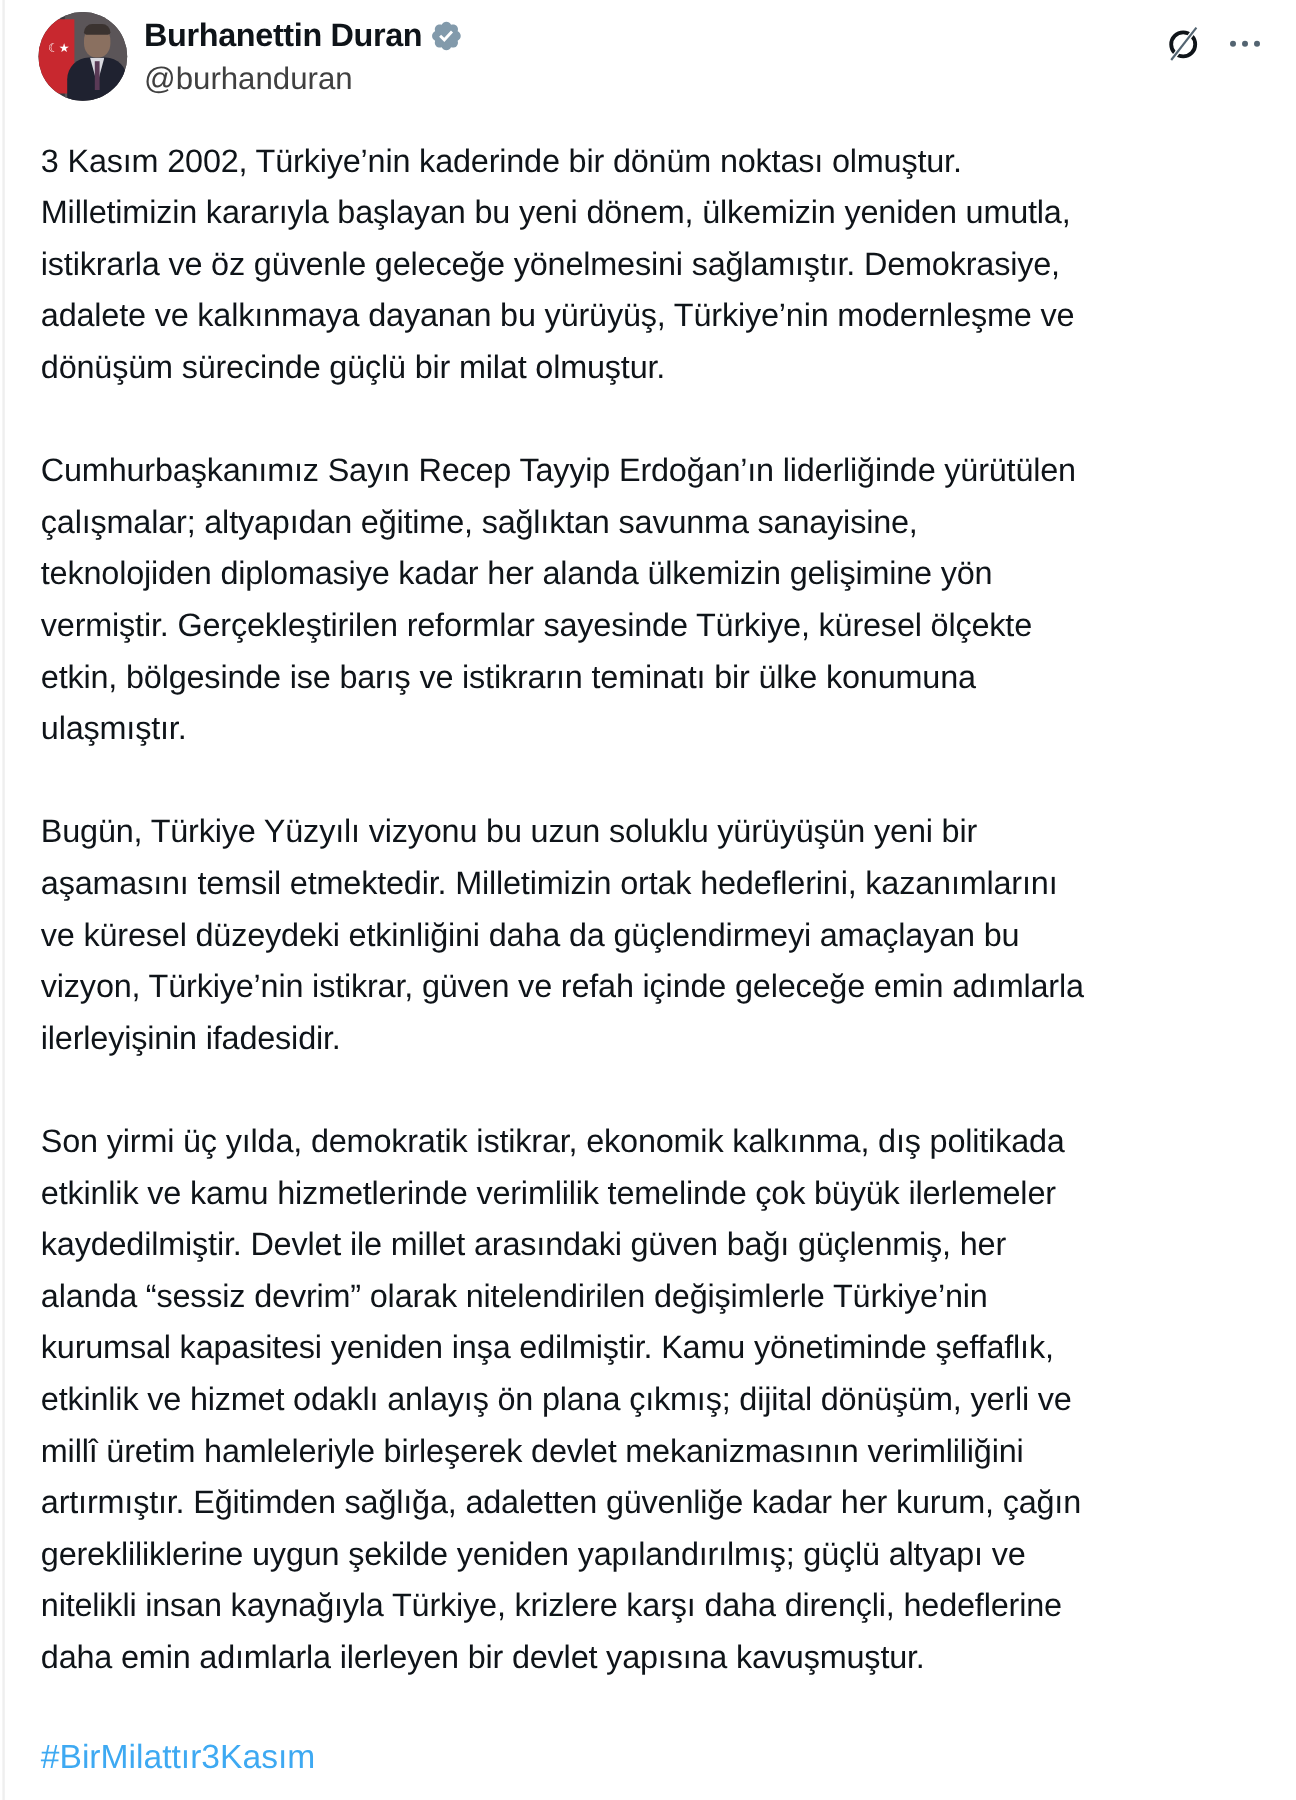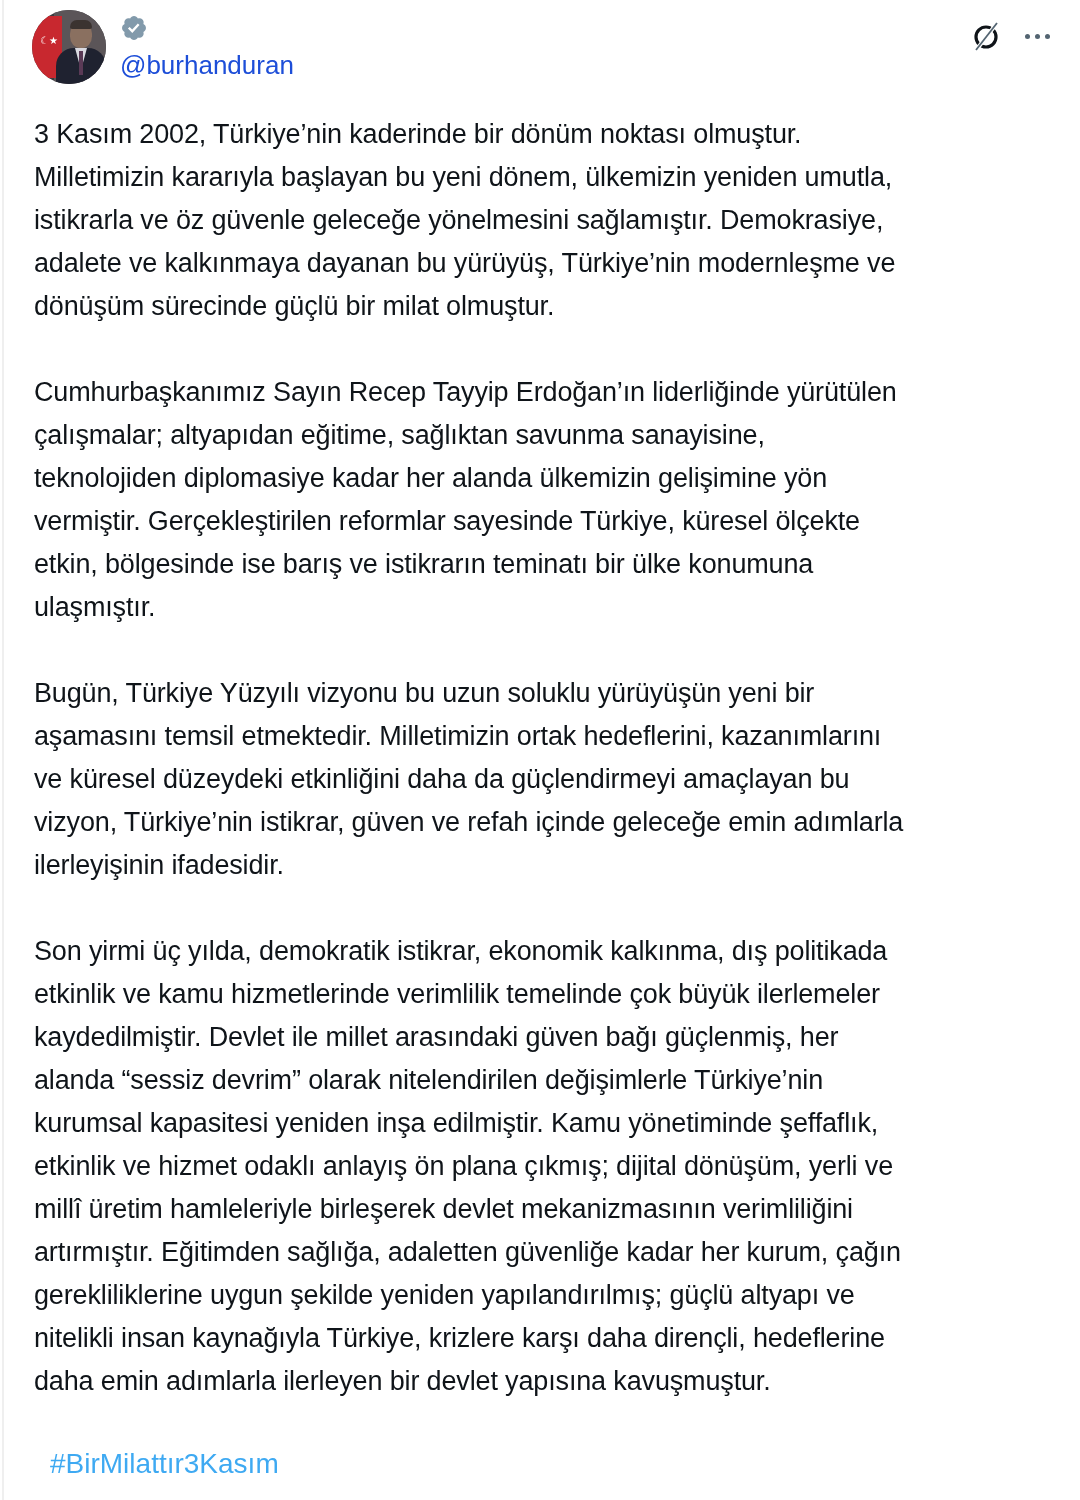--- a/index.html
+++ b/index.html
@@ -18,52 +18,53 @@
   .avatar .flag-star { position: absolute; left: 8px; top: 26px; color: #fff; font-size: 10px; line-height: 10px; }
   .avatar .wall { position: absolute; left: 22px; top: 0; width: 56px; height: 74px; background: #5b5558; }
   .avatar .head { position: absolute; left: 38px; top: 12px; width: 22px; height: 26px; border-radius: 45%; background: #8a7060; }
   .avatar .hair { position: absolute; left: 38px; top: 10px; width: 22px; height: 9px; border-radius: 10px 10px 3px 3px; background: #3b3330; }
   .avatar .suit { position: absolute; left: 24px; top: 38px; width: 50px; height: 40px; border-radius: 18px 18px 0 0; background: #1f2230; }
   .avatar .shirt { position: absolute; left: 43px; top: 38px; width: 12px; height: 22px; background: #d9d9e0; clip-path: polygon(0 0, 100% 0, 50% 100%); }
   .avatar .tie { position: absolute; left: 47px; top: 41px; width: 4px; height: 24px; background: #5a3a56; }
   .name-row { position: absolute; left: 88px; top: 4px; display: flex; align-items: center; gap: 6px; }
   .display-name { font-size: 27px; font-weight: bold; color: #0f1419; letter-spacing: -0.3px; }
   .verified { width: 28px; height: 28px; }
-  .handle { position: absolute; left: 88px; top: 40px; font-size: 26px; color: #1d4ed8; }
+  .handle { position: absolute; left: 88px; top: 40px; font-size: 26px; color: #404040; }
   .grok-btn { position: absolute; left: 937px; top: 8px; width: 36px; height: 36px; cursor: pointer; }
   .more-btn { position: absolute; left: 985px; top: 8px; width: 40px; height: 36px; display: flex; align-items: center; justify-content: center; gap: 5px; cursor: pointer; }
   .more-btn span { width: 5px; height: 5px; border-radius: 50%; background: #536471; display: block; }
   .tweet-text {
     position: absolute; left: 34px; top: 113px; width: 1030px;
     font-size: 27px; line-height: 43px; color: #0f1419; letter-spacing: -0.15px;
   }
   .tweet-text p { margin: 0 0 43px 0; white-space: pre-line; }
   .hashtag {
     position: absolute; left: 34px; top: 1448px; font-size: 28px; color: #1d9bf0;
-    text-decoration: none; cursor: pointer; opacity: 0.85; margin-left: 16px;
+    text-decoration: none; cursor: pointer; opacity: 0.85;
   }
 </style>
 </head>
 <body>
 
 <div class="left-border"></div>
 
 <div class="header">
   <div class="avatar">
     <div class="wall"></div>
     <div class="flag"></div>
     <div class="flag-star">☾★</div>
     <div class="suit"></div>
     <div class="shirt"></div>
     <div class="tie"></div>
     <div class="head"></div>
     <div class="hair"></div>
   </div>
 
   <div class="name-row">
+    <span class="display-name">Burhanettin Duran</span>
     <svg class="verified" viewBox="0 0 24 24">
       <path fill="#829aab" d="M22.25 12c0-1.43-.88-2.67-2.19-3.34.46-1.39.2-2.9-.81-3.91s-2.52-1.27-3.91-.81c-.66-1.31-1.91-2.19-3.34-2.19s-2.67.88-3.33 2.19c-1.4-.46-2.91-.2-3.92.81s-1.26 2.52-.8 3.91C2.63 9.33 1.75 10.57 1.75 12s.88 2.67 2.19 3.34c-.46 1.39-.21 2.9.8 3.91s2.52 1.26 3.91.81c.67 1.31 1.91 2.19 3.34 2.19s2.68-.88 3.34-2.19c1.39.45 2.9.2 3.91-.81s1.27-2.52.81-3.91c1.31-.67 2.19-1.91 2.19-3.34z"></path>
       <path fill="#ffffff" d="M10.54 16.2l-3.74-3.74 1.41-1.42 2.26 2.26 4.8-5.23 1.47 1.36-6.2 6.77z"></path>
     </svg>
   </div>
   <div class="handle">@burhanduran</div>
 
   <svg class="grok-btn" viewBox="0 0 36 36">
     <circle cx="17" cy="19" r="10" fill="none" stroke="#0f1419" stroke-width="3.2"></circle>
     <line x1="8" y1="31" x2="28" y2="5" stroke="#ffffff" stroke-width="4"></line>

